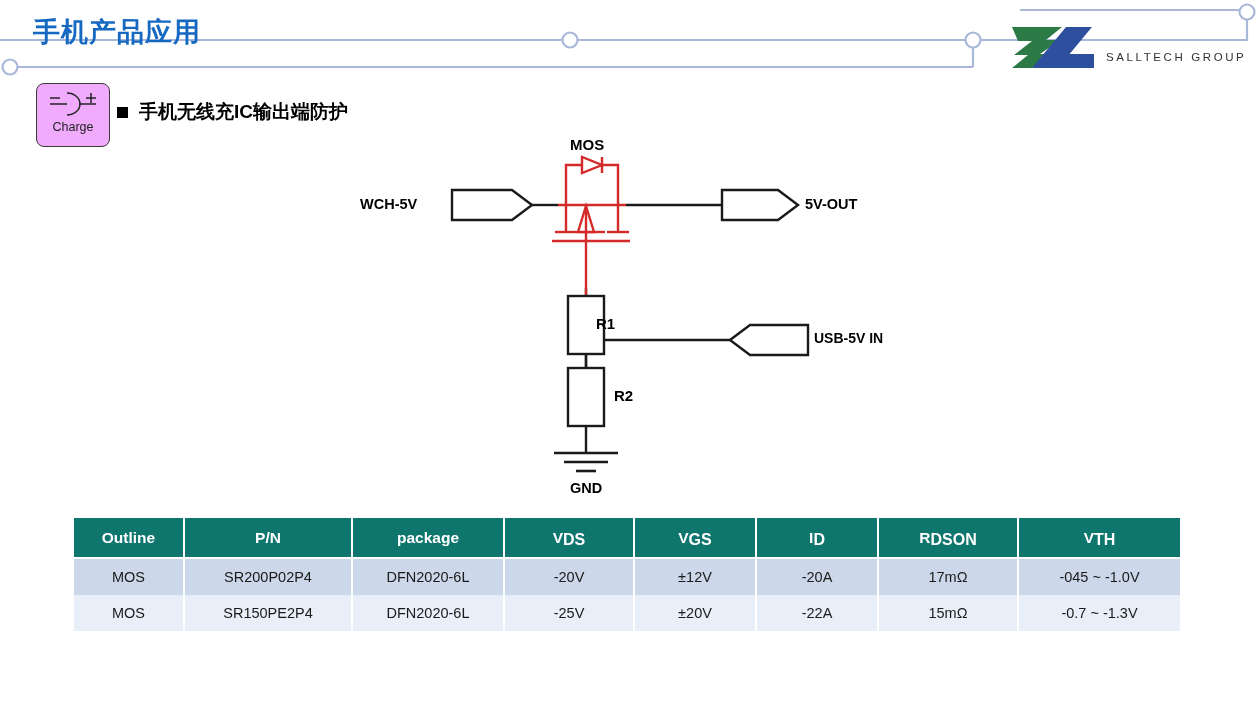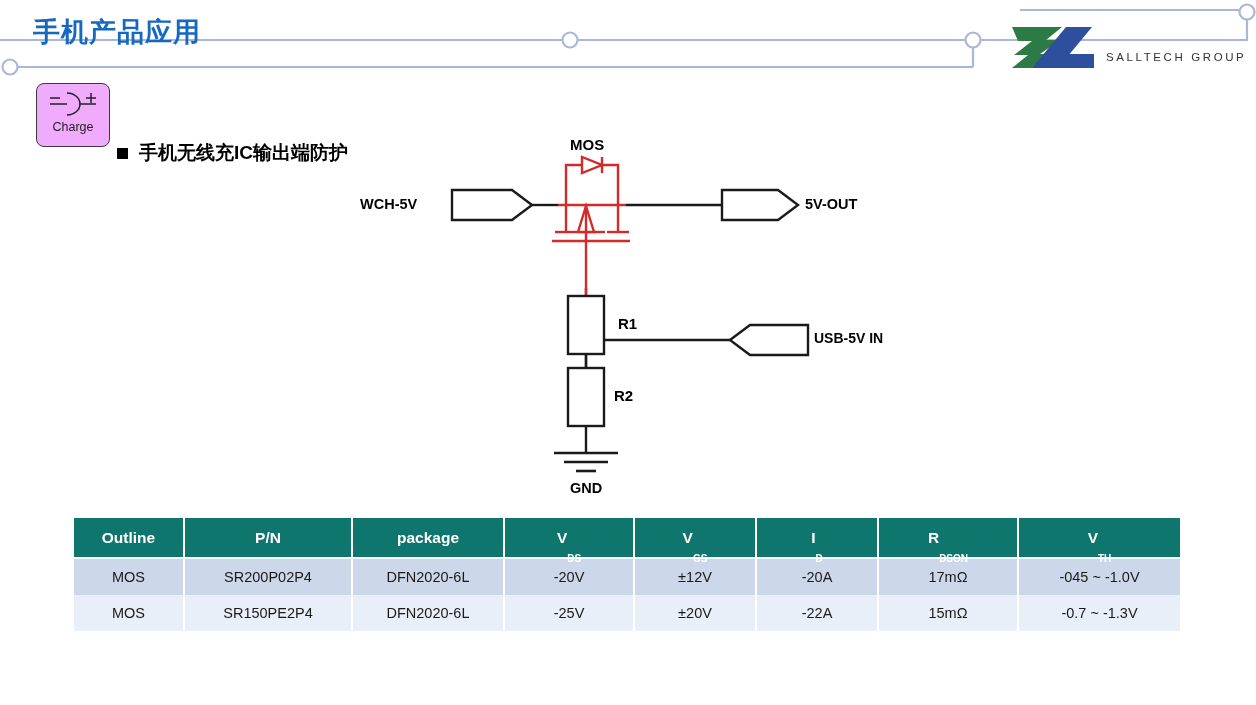--- a/index.html
+++ b/index.html
@@ -35,21 +35,21 @@
     border:1.4px solid #3a3a3a;border-radius:8px;background:#f0abfc;
   }
   .charge-sym{position:absolute;left:0;top:4px;width:72px;height:32px;}
   .charge-label{
     position:absolute;left:0;top:36px;width:72px;text-align:center;
     font-size:12.5px;color:#222;
   }
   
   .subtitle{
     position:absolute;left:117px;top:99px;
-    display:flex;align-items:center;gap:11px;margin-top:41px;
+    display:flex;align-items:center;gap:11px;
   }
   .bullet{width:11px;height:11px;background:#000;display:inline-block;}
   .subtitle-text{font-size:19px;font-weight:bold;color:#000;white-space:nowrap;}
   
   .schematic{position:absolute;left:330px;top:128px;width:600px;height:390px;}
   .sch-label{position:absolute;font-weight:bold;color:#000;white-space:nowrap;}
   
   .tbl{
     position:absolute;left:74px;top:518px;width:1106px;
     border-collapse:collapse;table-layout:fixed;
@@ -60,21 +60,21 @@
     text-align:center;vertical-align:middle;
   }
   .tbl th:last-child{border-right:none;}
   .tbl td{
     font-size:14.5px;color:#1a1a1a;height:34px;text-align:center;
     vertical-align:middle;border-right:2px solid #ffffff;
   }
   .tbl td:last-child{border-right:none;}
   .tbl tr.r0 td{background:#ccd8ea;}
   .tbl tr.r1 td{background:#e9eff8;}
-  .tbl sub{font-size:10px;vertical-align:baseline;position:relative;top:19px;text-align:right;}
+  .tbl sub{font-size:16px;vertical-align:baseline;position:relative;top:2px;text-align:right;}
 </style>
 </head>
 <body>
 
 <svg class="deco" viewBox="0 0 1256 90" width="1256" height="90">
   <g fill="none" stroke="#a9b8d8" stroke-width="2.2">
     <path d="M10 67 H 973"></path>
     <path d="M973 67 V 40 H 1247 V 12"></path>
     <path d="M0 40 H 570"></path>
     <path d="M570 40 H 973"></path>
@@ -178,21 +178,21 @@
       <line x1="234" y1="334" x2="278" y2="334"></line>
       <line x1="246" y1="343" x2="266" y2="343"></line>
     </g>
   </svg>
 
   
   <div class="sch-label" style="left:240px;top:8px;font-size:15px;">MOS</div>
   <div class="sch-label" style="left:30px;top:68px;font-size:14.5px;">WCH-5V</div>
   <div class="sch-label" style="left:475px;top:68px;font-size:14.5px;">5V-OUT</div>
   <div class="sch-label" style="left:484px;top:202px;font-size:14px;">USB-5V IN</div>
-  <div class="sch-label" style="left:288px;top:187px;font-size:15px;">R1</div>
+  <div class="sch-label" style="left:266px;top:187px;font-size:15px;">R1</div>
   <div class="sch-label" style="left:284px;top:259px;font-size:15px;">R2</div>
   <div class="sch-label" style="left:240px;top:352px;font-size:14.5px;">GND</div>
 </div>
 
 <table class="tbl">
   <colgroup>
     <col style="width:110px">
       <col style="width:168px">
       <col style="width:152px">
     <col style="width:130px">

